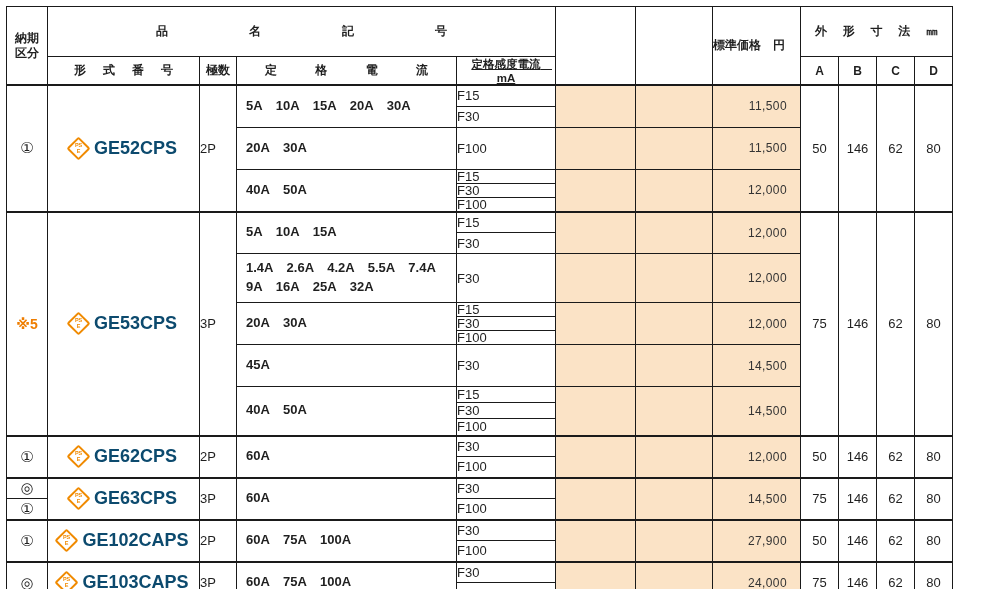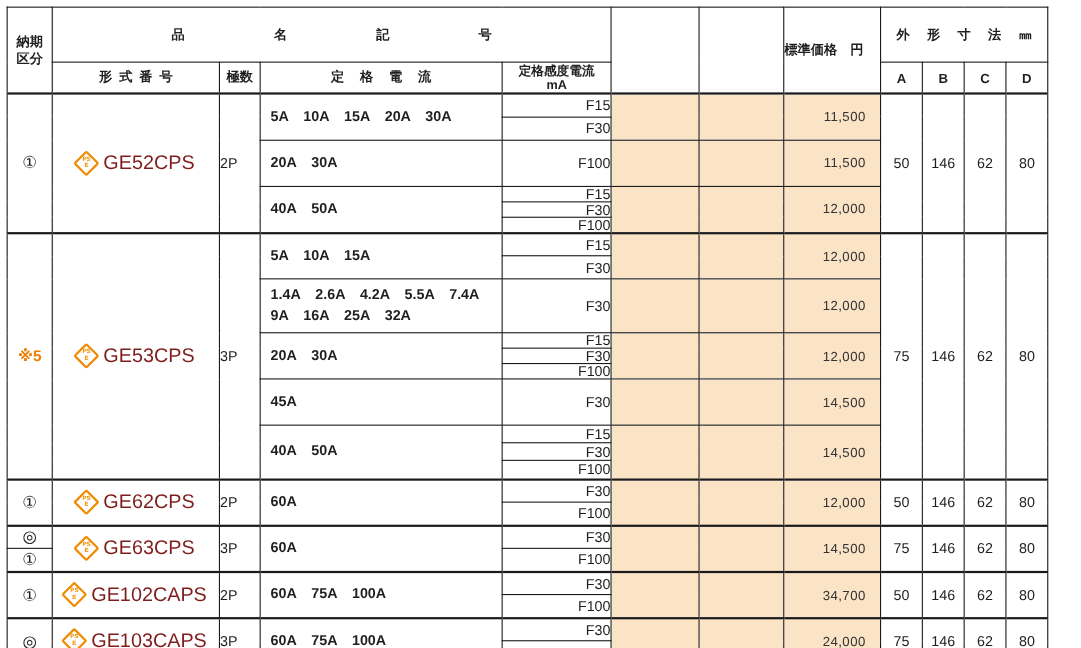--- a/index.html
+++ b/index.html
@@ -17,44 +17,44 @@
   td,th { border:1px solid #1a1a1a; padding:0; overflow:hidden; vertical-align:middle; }
   th { font-size:12px; font-weight:600; }
   .h20{height:20px}.h21{height:21px}.h42{height:42px}.h49{height:49px}
   .h14{height:14px}.h13{height:13px}.h16{height:16px}.h17{height:17px}
   .gs { border-top-width:2px; }
   .just { text-align:justify; text-align-last:justify; }
   .pre { white-space:pre-line;margin-top:12px; }
   .bg { background:#FBE3C6; }
   .delivery-h { white-space:pre-line; text-align:center; line-height:1.25; }
   .psym-h { padding:16px 108px; }
-  .model-h { padding:0 42px;margin-left:16px; }
-  .cur-h { padding:0 64px; }
-  .sens-h { font-size:11.5px; }
+  .model-h { padding:0 26px;margin-left:16px; }
+  .cur-h { padding:0 28px; }
+  .sens-h { font-size:11.5px;text-decoration:underline; }
   .price-h { text-align:left; }
   .dims-h { padding:0 14px; font-size:12px; }
   .abcd { text-align:center; }
   .dlv { font-size:15px; text-align:center; }
   .accent { color:#EE7D00; font-weight:bold; font-size:14px; }
   .model-cell .inner { display:flex; align-items:center; justify-content:center; gap:7px; }
-  .model-name { font-size:18px; font-weight:normal; color:#7f1d1d; letter-spacing:0; }
+  .model-name { font-size:18px; font-weight:bold; color:#0c4a6e; letter-spacing:0; }
   .pse {
     width:13px; height:13px; flex:none;
     border:2px solid #F08A00; border-radius:2px;
     transform:rotate(45deg);
     display:inline-flex; align-items:center; justify-content:center;
   }
   .pse-inner {
     transform:rotate(-45deg);
     font-size:5.5px; font-weight:bold; color:#F08A00;
     line-height:1; text-align:center; white-space:pre-line;
   }
   .poles { font-size:13px; text-align:left; }
   .cur { font-size:13px; text-align:left; padding-left:9px; word-spacing:10px; line-height:1.45;font-weight:bold; }
-  .sens { font-size:13px; text-align:right; line-height:1; }
+  .sens { font-size:13px; text-align:left; line-height:1; }
   .price { font-size:12px; text-align:right; padding-right:13px; letter-spacing:0.4px; color:#333; }
   .dim { font-size:13px; text-align:center; }
   .footnote { margin-top:6px; padding-left:2px; font-size:13.5px; display:flex; gap:5px; align-items:baseline; }
   .footnote .marker { color:#EE7D00; font-weight:bold; flex:none; }
 </style>
 </head>
 <body>
 
 <div class="wrap">
 <table>
@@ -270,21 +270,21 @@
 E</span>
               </span>
               <span class="model-name">GE102CAPS</span>
             </div>
     </td>
     <td rowspan="2" class="poles gs">2P</td>
     <td rowspan="2" class="cur gs">60A 75A 100A</td>
     <td class="sens gs">F30</td>
     <td rowspan="2" class="bg gs"></td>
     <td rowspan="2" class="bg gs"></td>
-    <td rowspan="2" class="price bg gs">34,700</td>
+    <td rowspan="2" class="price bg gs">27,900</td>
     <td rowspan="2" class="dim gs">50</td>
     <td rowspan="2" class="dim gs">146</td>
     <td rowspan="2" class="dim gs">62</td>
     <td rowspan="2" class="dim gs">80</td>
   </tr>
   <tr class="h21">
           <td class="sens">F100</td>
         </tr>
 
   <tr class="h21">

